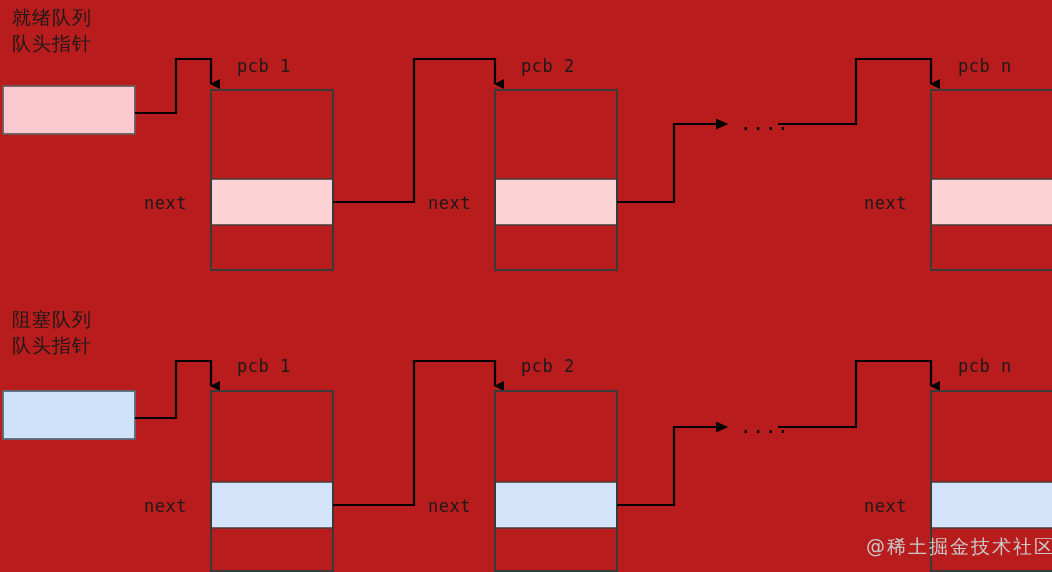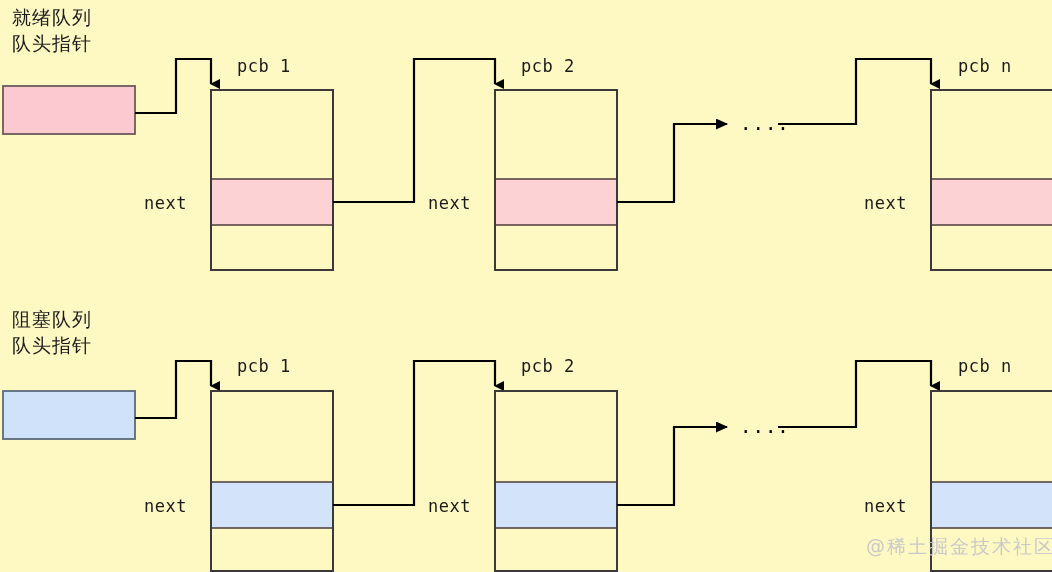--- a/index.html
+++ b/index.html
@@ -7,21 +7,21 @@
     padding: 0;
     background: #ffffff;
   }
   body {
     font-family: "DejaVu Sans", sans-serif;
   }
   #canvas {
     position: relative;
     width: 1052px;
     height: 572px;
-    background: #fef9c3;
+    background: #b91c1c;
     overflow: hidden;
   }
   svg.diagram {
     position: absolute;
     top: 0;
     left: 0;
     width: 1052px;
     height: 572px;
   }
   .box-stroke {

